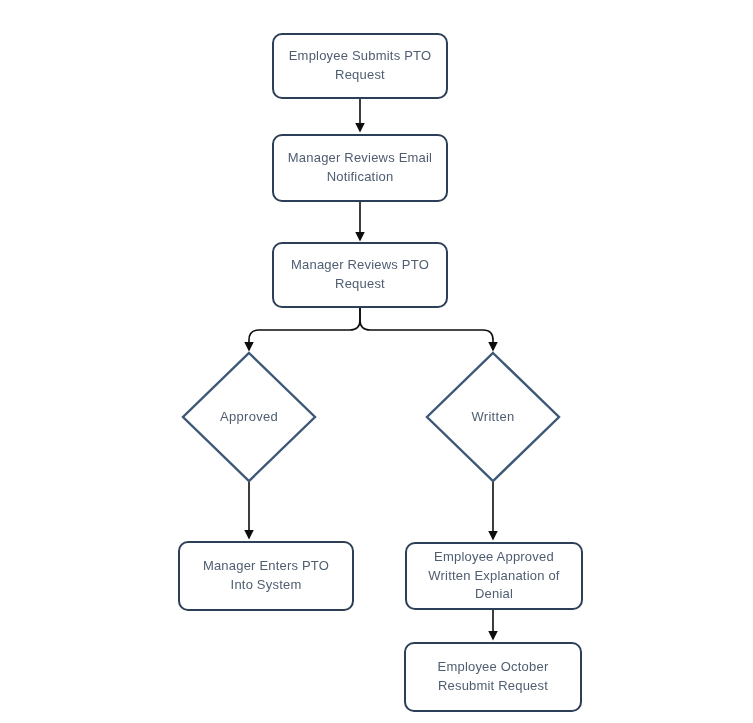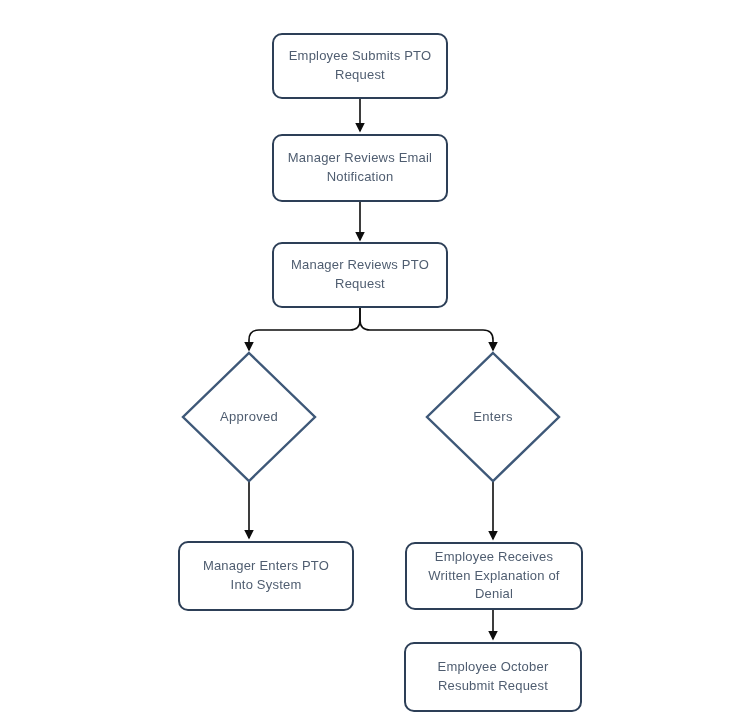--- a/index.html
+++ b/index.html
@@ -98,23 +98,23 @@
 
   <div class="node" style="left:272px; top:222px; width:176px; height:66px;">
     <span>Manager Reviews PTO Request</span>
   </div>
 
   <div class="node" style="left:178px; top:521px; width:176px; height:70px;">
     <span>Manager Enters PTO Into System</span>
   </div>
 
   <div class="node" style="left:405px; top:522px; width:178px; height:68px;">
-    <span>Employee Receives Written Explanation of Denial</span>
+    <span>Employee Approved Written Explanation of Denial</span>
   </div>
 
   <div class="node" style="left:404px; top:622px; width:178px; height:70px;">
     <span>Employee October Resubmit Request</span>
   </div>
 
   <div class="diamond-label" style="left:189px; top:389px;">Approved</div>
-  <div class="diamond-label" style="left:433px; top:389px;">Enters</div>
+  <div class="diamond-label" style="left:433px; top:389px;">Written</div>
 
 </div>
 
 </body></html>

